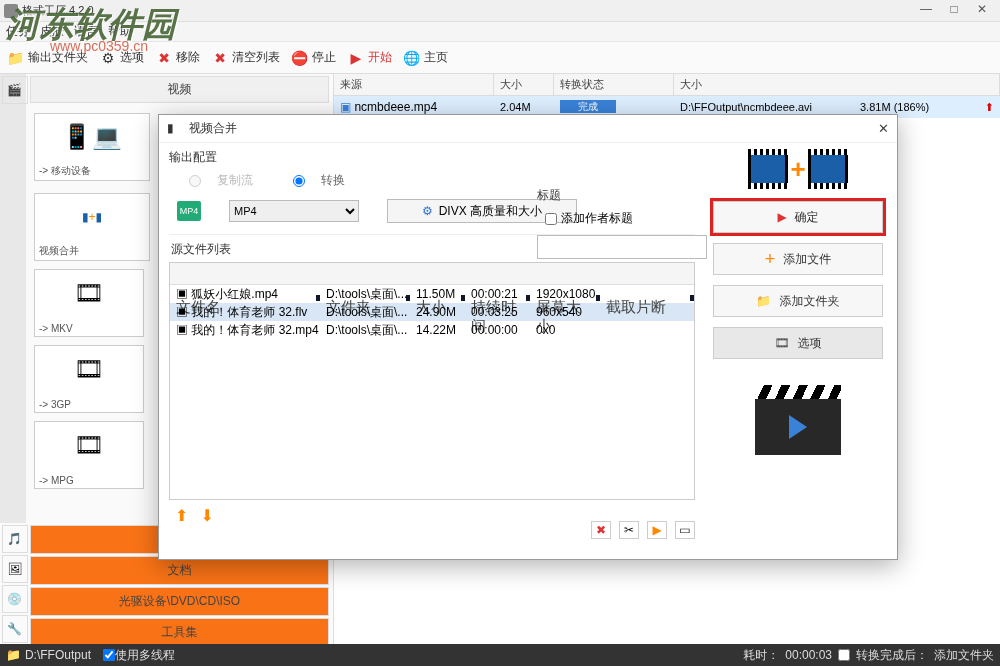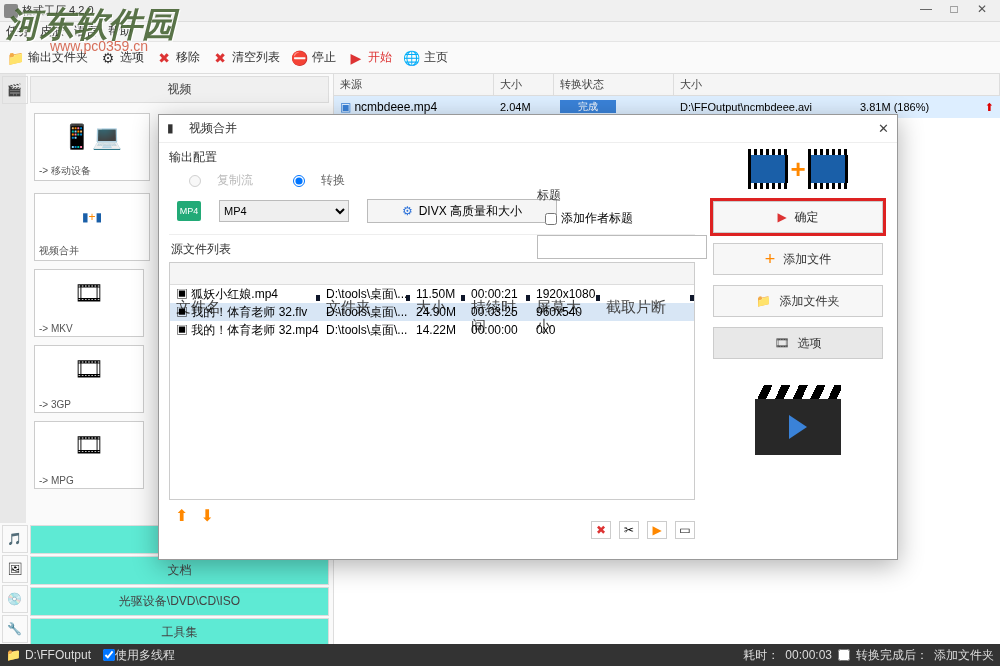--- a/index.html
+++ b/index.html
@@ -22,21 +22,21 @@
 .left-panel .thumb-strip { width: 26px; background: #e8e8e8; }
 .left-panel-inner { flex: 1; display: flex; flex-direction: column; }
 
 .cat-header { background: #f0f0f0; border: 1px solid #ddd; padding: 4px 8px; margin: 2px 4px; text-align: center; font-size: 12px; color: #444; }
 
 .tile-grid { padding: 4px; }
 .tile { width: 116px; height: 68px; border: 1px solid #ccc; margin: 4px; display: inline-block; background: #fff; position: relative; vertical-align: top; }
 .tile .tile-img { width: 100%; height: 46px; display: flex; align-items: center; justify-content: center; font-size: 24px; }
 .tile .tile-label { position: absolute; bottom: 2px; left: 4px; font-size: 10px; color: #555; }
 
-.section-btn { background: #5eead4; border: 1px solid #ddd; margin: 2px 4px; padding: 5px 20px; text-align: center; font-size: 12px; color: #444; }
+.section-btn { background: #f97316; border: 1px solid #ddd; margin: 2px 4px; padding: 5px 20px; text-align: center; font-size: 12px; color: #444; }
 .small-icon-row { width: 26px; height: 28px; border: 1px solid #ddd; margin: 2px; display: flex; align-items: center; justify-content: center; }
 
 .right-panel { flex: 1; display: flex; flex-direction: column; }
 .list-header { height: 22px; background: #f5f5f5; border-bottom: 1px solid #ddd; display: flex; }
 .list-header .col { border-right: 1px solid #ddd; padding: 3px 6px; font-size: 11px; color: #444; }
 .list-row { height: 22px; display: flex; align-items: center; background: #ddeeff; }
 .list-row .cell { padding: 2px 6px; font-size: 11px; }
 .status-done { background: #3a82d8; color: #fff; padding: 1px 18px; font-size: 10px; }
 .red-arrow-up { color: #dd0000; font-size: 18px; }
 
@@ -55,21 +55,21 @@
 .dialog-body { display: flex; }
 .dialog-left { width: 546px; padding: 6px 10px; }
 .dialog-right { width: 186px; padding: 6px 8px; }
 
 .grp { border-bottom: 1px solid #eee; padding-bottom: 8px; margin-bottom: 6px; }
 .grp-title { font-size: 12px; color: #333; margin-bottom: 6px; }
 .radio-row { display: flex; align-items: center; gap: 40px; margin: 6px 0 10px 20px; }
 .radio-row label { display: flex; align-items: center; gap: 16px; font-size: 12px; color: #666; }
 input[type=radio] { width: 12px; height: 12px; }
 
-.fmt-row { display: flex; align-items: center; gap: 18px; margin-left: 8px; }
+.fmt-row { display: flex; align-items: center; gap: 28px; margin-left: 8px; }
 .fmt-badge { width: 24px; height: 20px; background: #2a7; color: #fff; font-size: 9px; display: flex; align-items: center; justify-content: center; border-radius: 2px; }
 select.fmt { width: 130px; height: 22px; border: 1px solid #bbb; font-size: 11px; }
 .codec-btn { width: 190px; height: 24px; border: 1px solid #bbb; background: #f5f5f5; display: flex; align-items: center; justify-content: center; gap: 6px; font-size: 11px; }
 .codec-btn .gear { color: #2d72d9; }
 
 .title-grp { position: absolute; left: 368px; top: 38px; }
 .title-grp .grp-title { margin-bottom: 6px; }
 .title-grp .chk-row { display: flex; align-items: center; gap: 4px; margin-left: 8px; margin-bottom: 8px; }
 .title-grp input[type=text] { width: 170px; height: 24px; border: 1px solid #bbb; }
 

